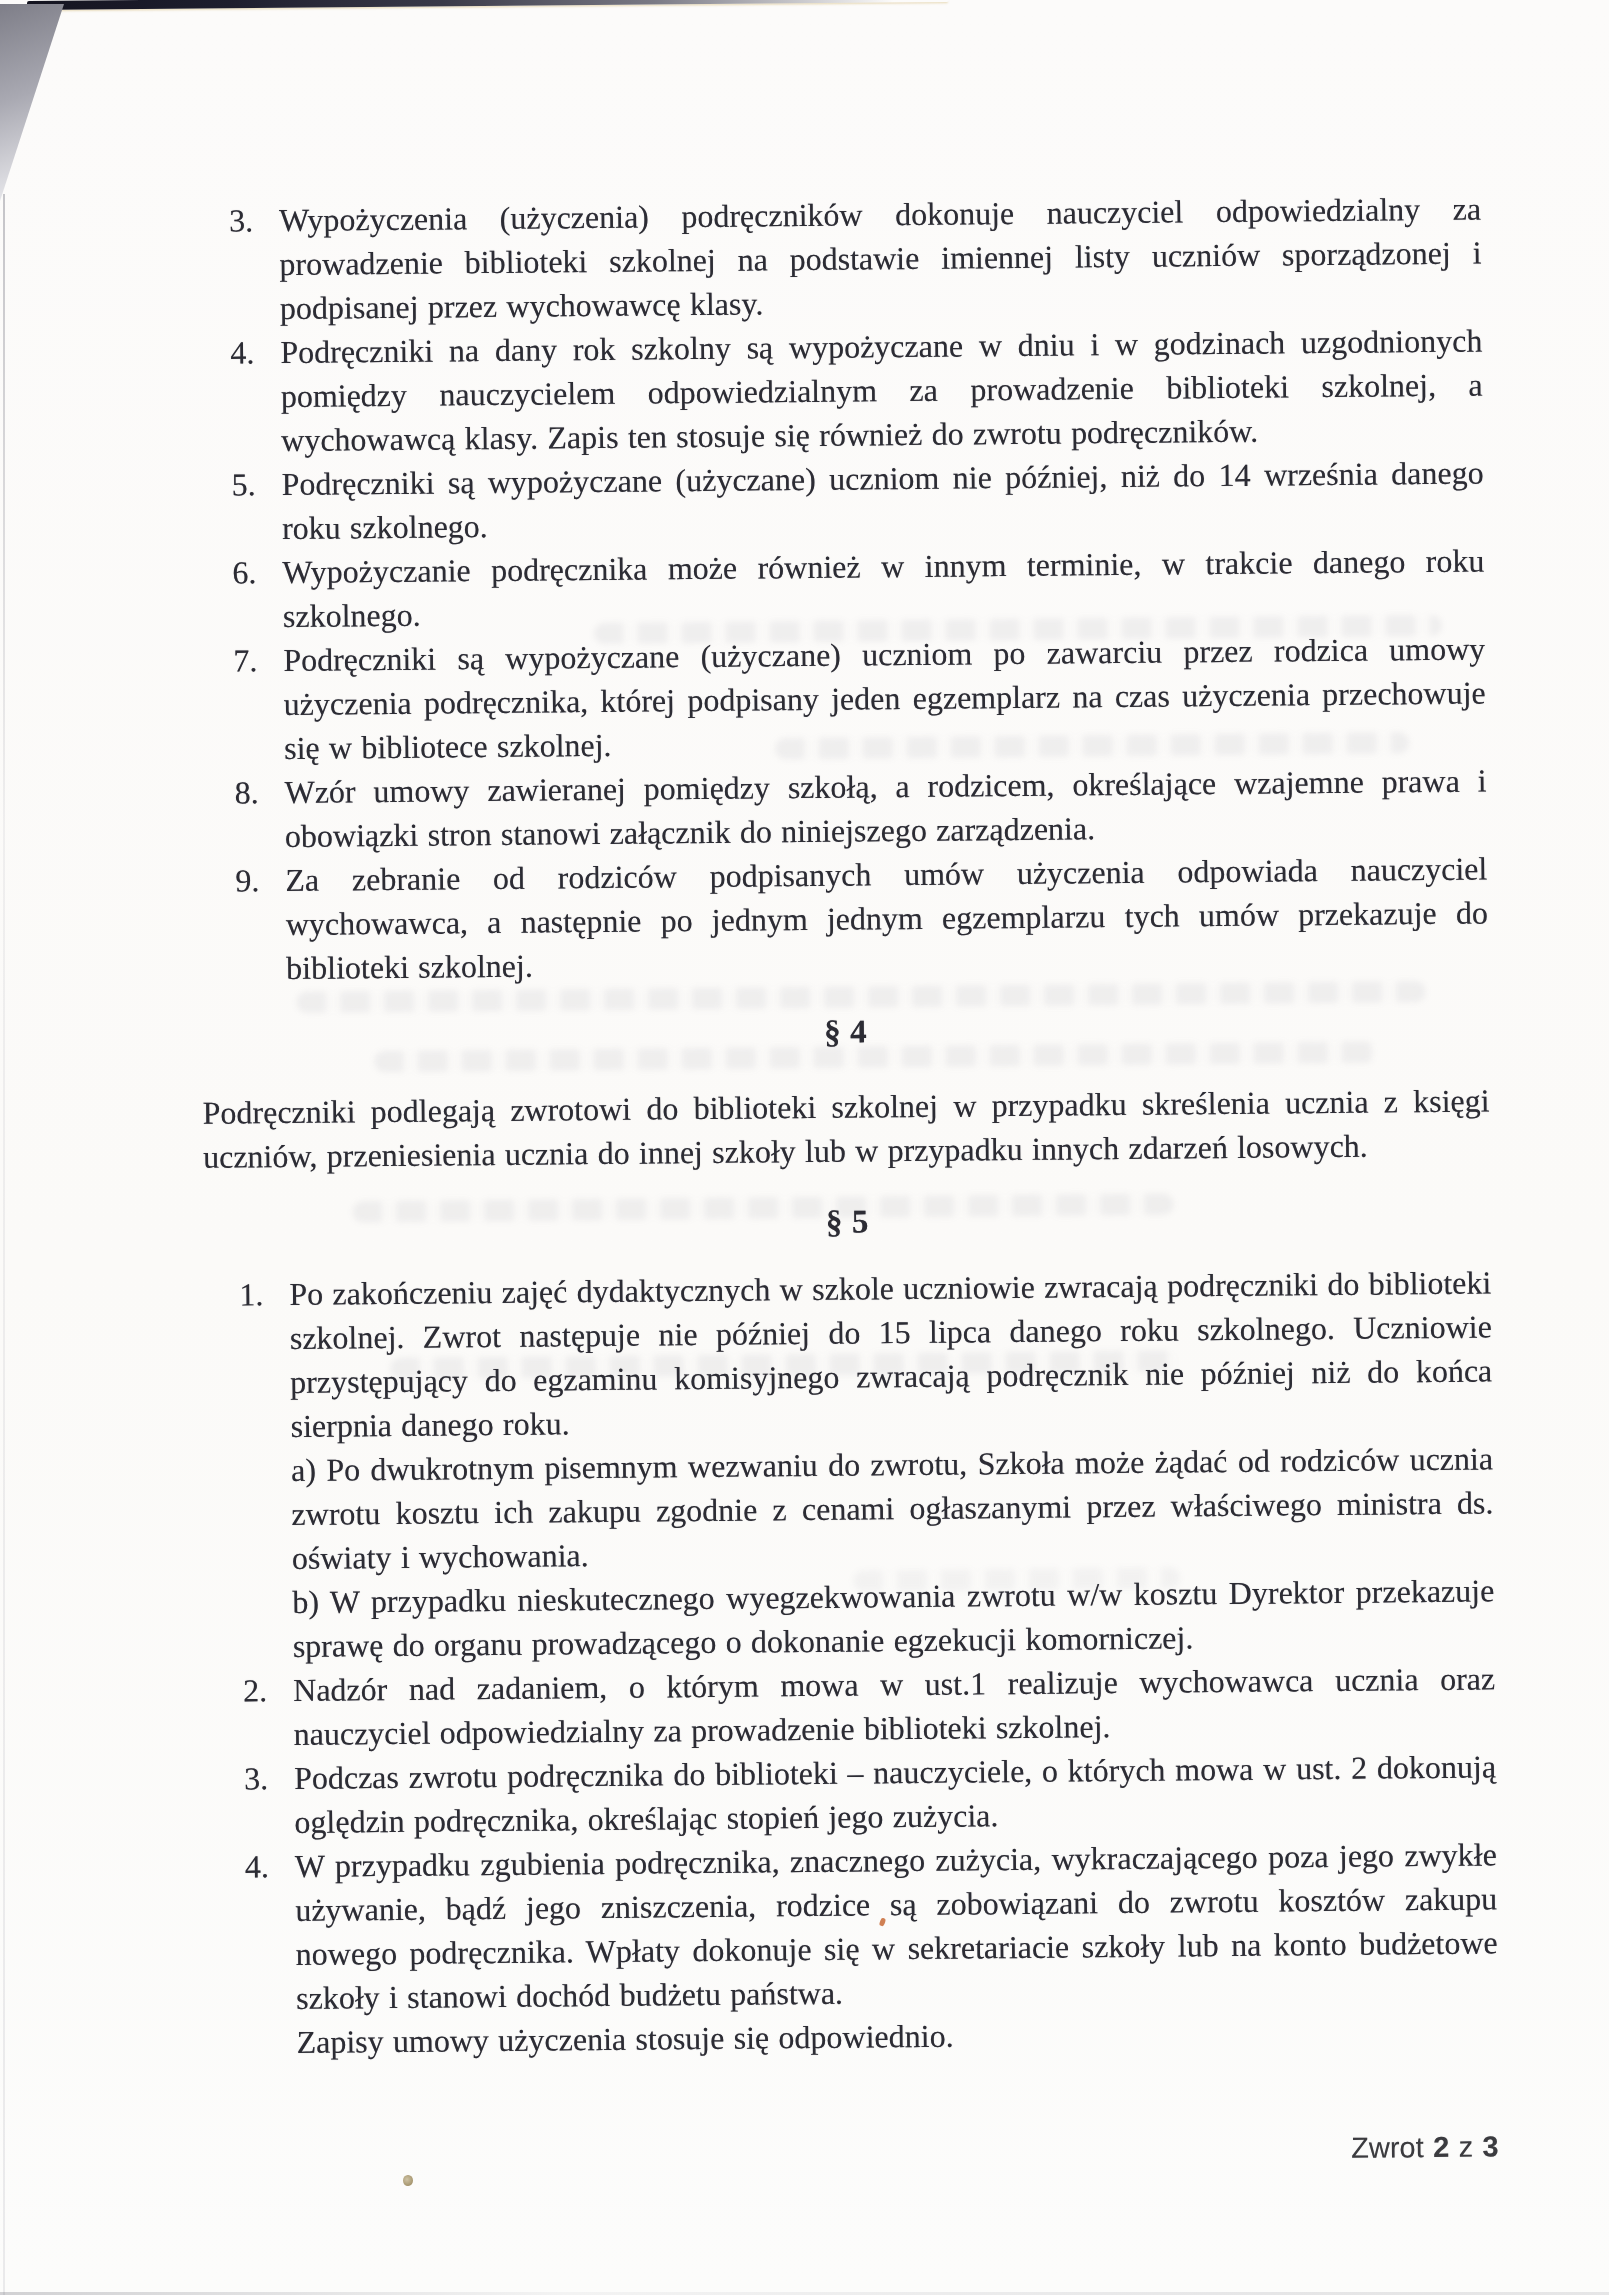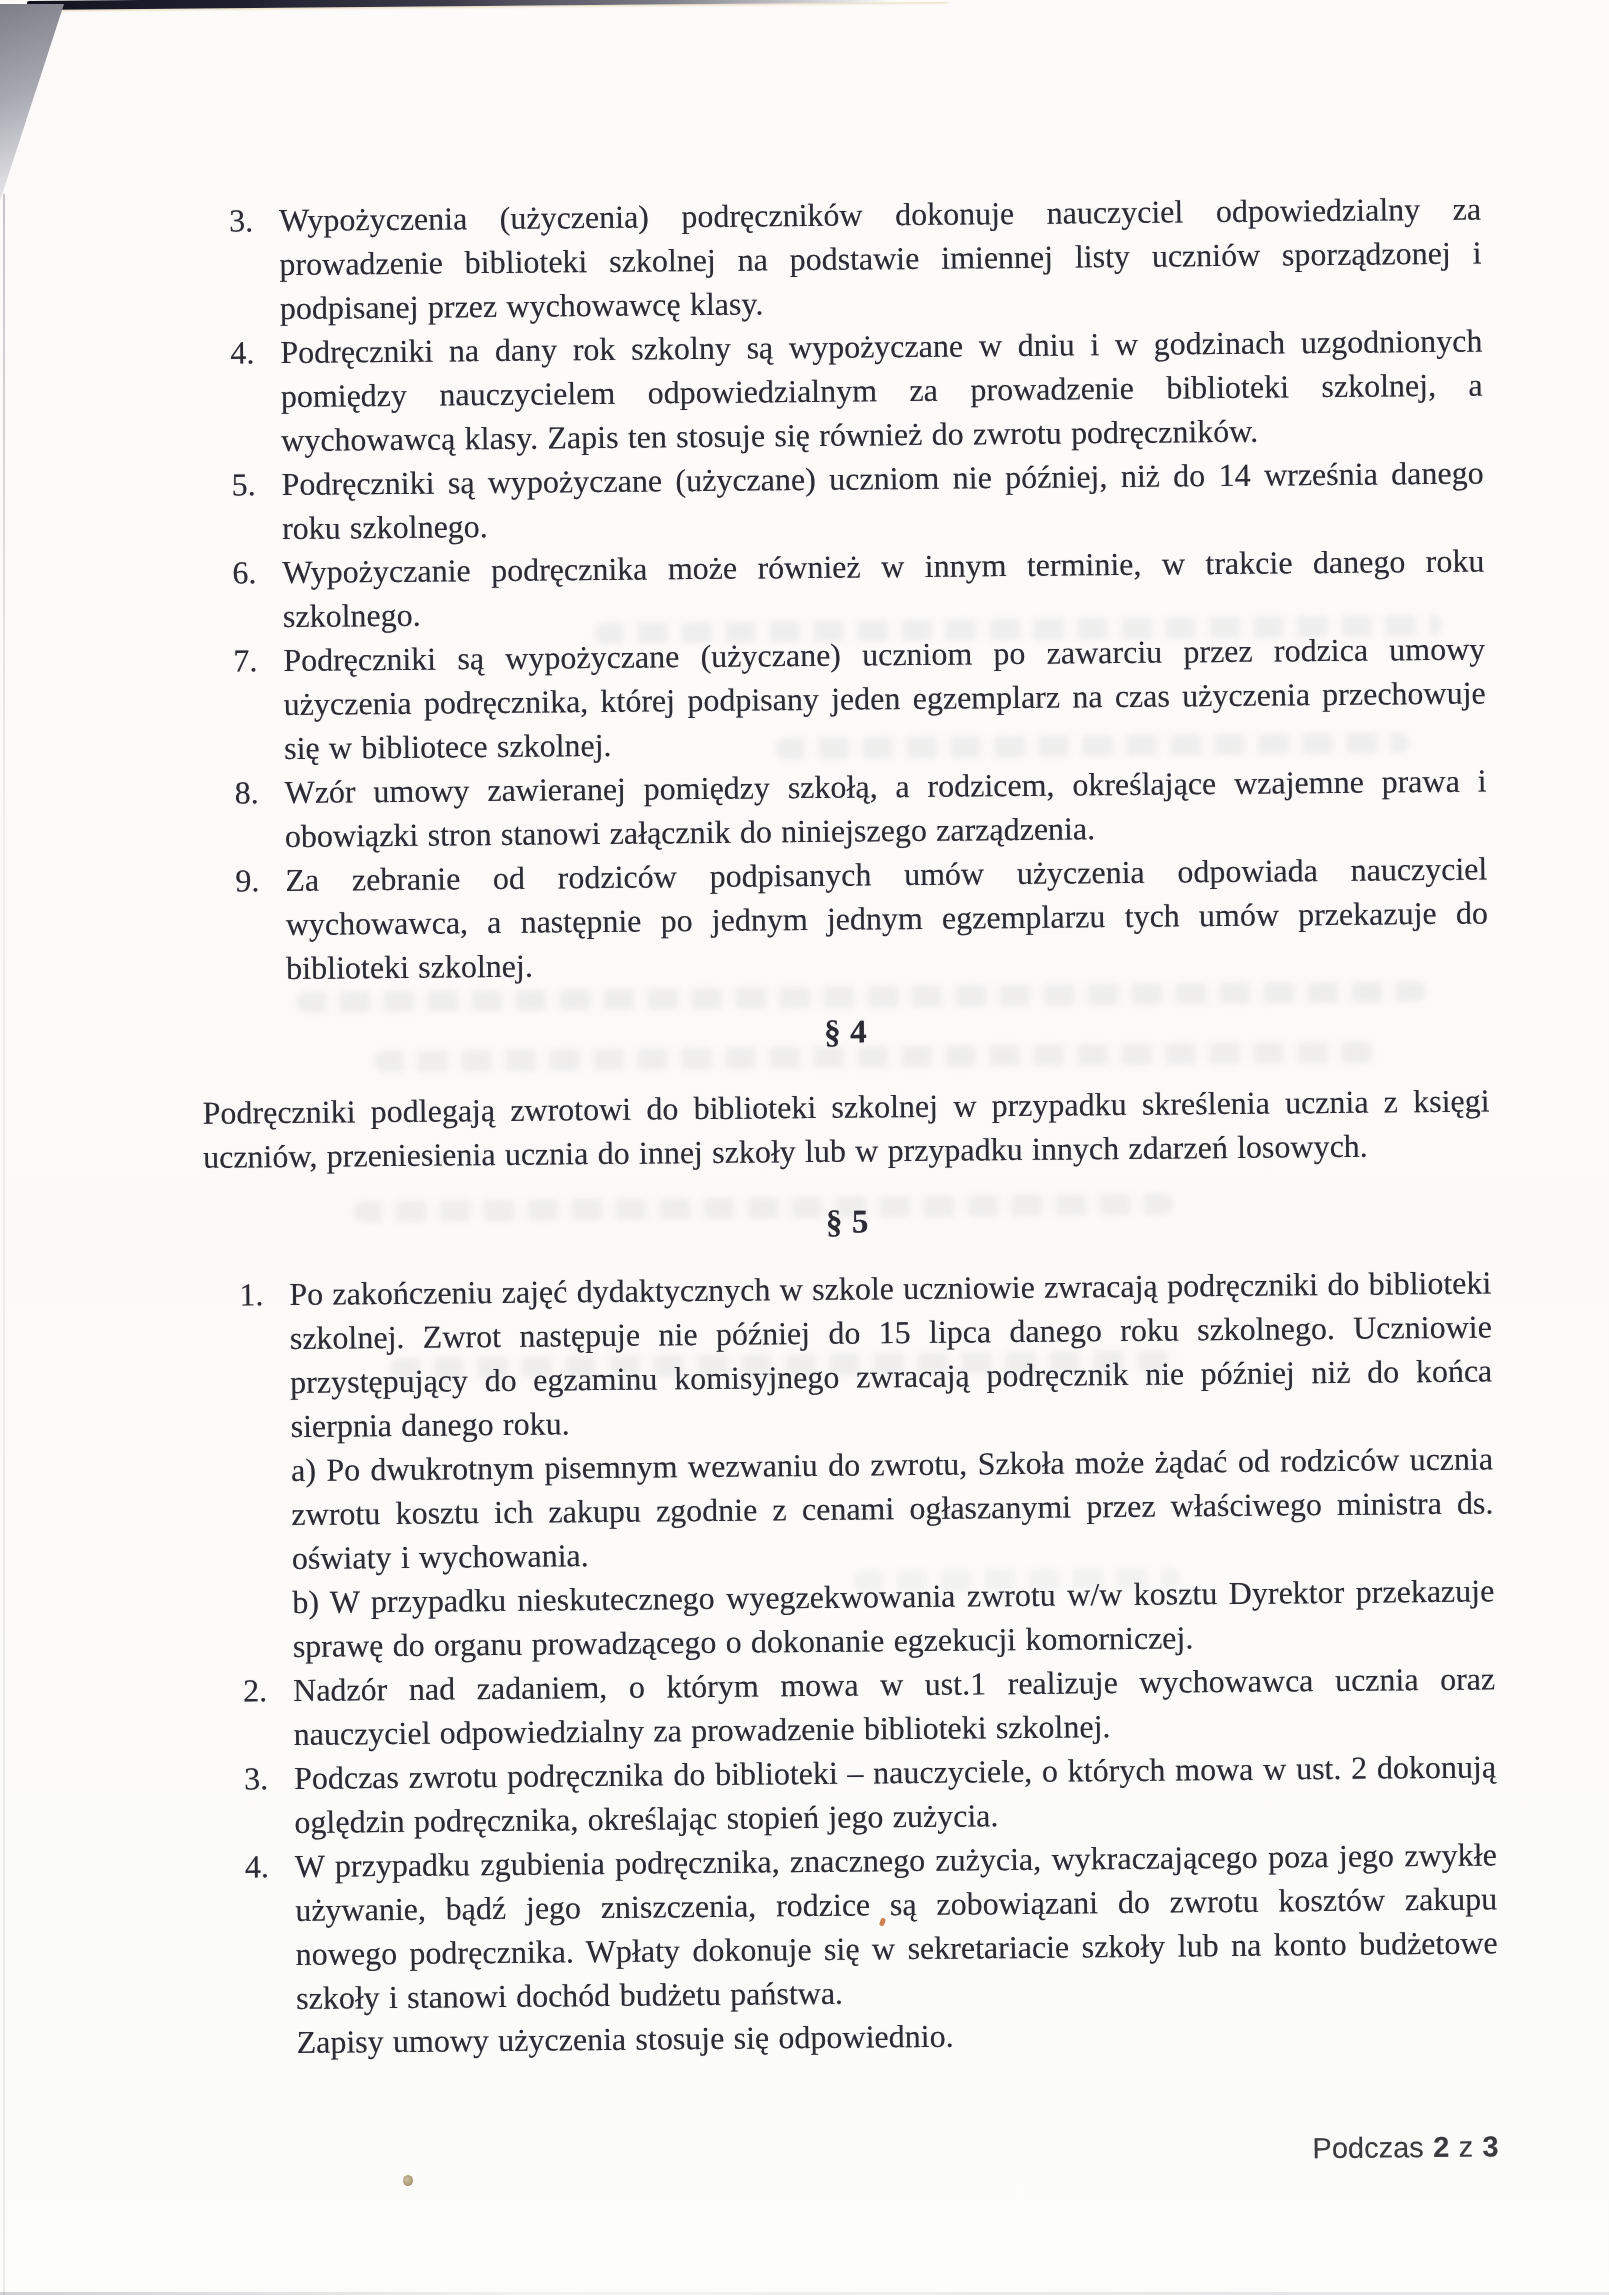--- a/index.html
+++ b/index.html
@@ -161,21 +161,21 @@
           <div class="txt">
             <p>W przypadku zgubienia podręcznika, znacznego zużycia, wykraczającego poza jego zwykłe używanie, bądź jego zniszczenia, rodzice są zobowiązani do zwrotu kosztów zakupu nowego podręcznika. Wpłaty dokonuje się w sekretariacie szkoły lub na konto budżetowe szkoły i stanowi dochód budżetu państwa.</p>
             <p>Zapisy umowy użyczenia stosuje się odpowiednio.</p>
           </div>
         </div>
       </div>
 
     </div>
 
     <div class="footer">
-      <span>Podczas</span>
+      <span>Zwrot</span>
       <span class="b">2</span>
       <span>z</span>
       <span class="b">3</span>
     </div>
 
   </div>
 
   <div class="art-top-line"></div>
   <div class="art-corner"></div>
   <div class="art-left-edge"></div>

